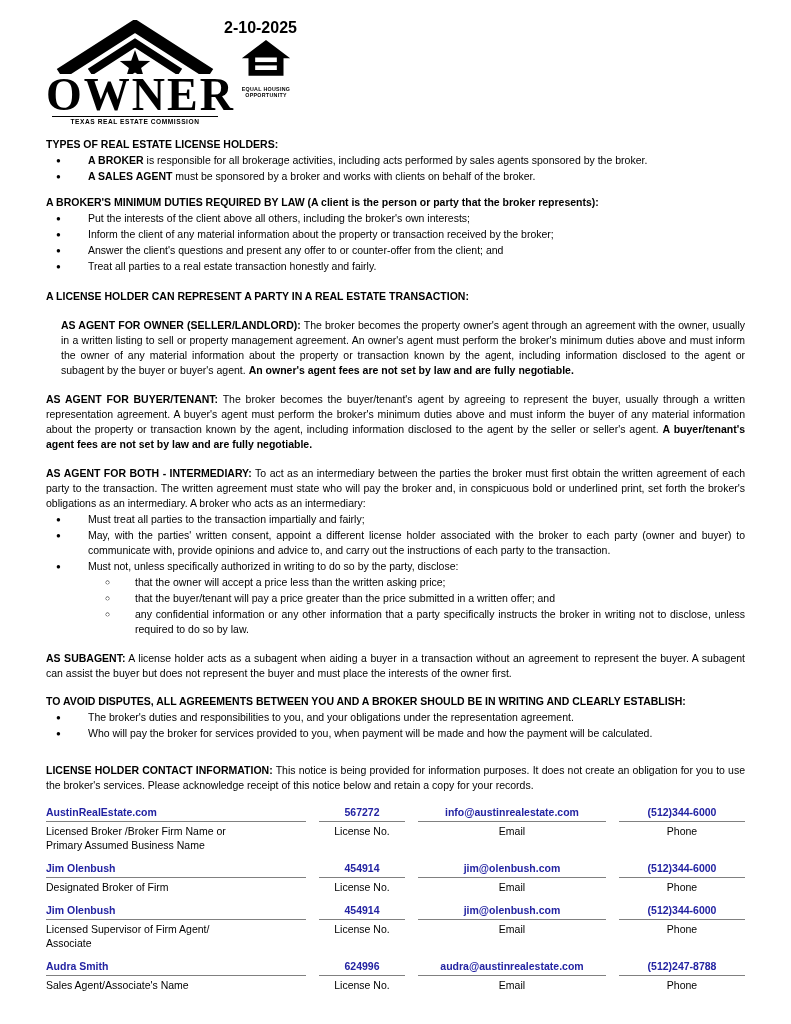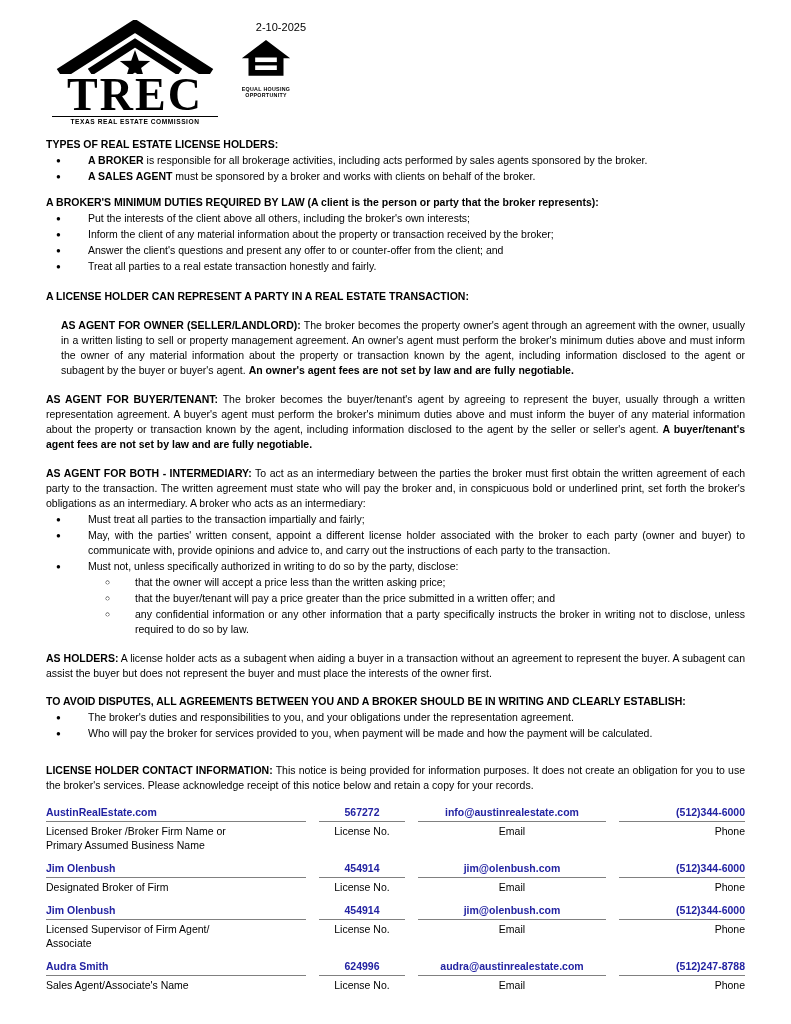--- a/index.html
+++ b/index.html
@@ -9,38 +9,38 @@
 
   
   .header{display:flex;align-items:flex-start;}
   .trec-block{width:178px;text-align:center;flex:none;}
   .trec-acronym{font-family:"Liberation Serif",serif;font-weight:bold;font-size:46px;line-height:38px;letter-spacing:2px;margin-top:-2px;}
   .trec-caption{font-size:6.6px;line-height:8px;font-weight:bold;letter-spacing:0.55px;border-top:1.5px solid #000;margin:2px 6px 0 6px;padding-top:1px;}
   .header-center{flex:1;padding:10px 6px 0 6px;}
   .title{font-family:"Liberation Serif",serif;font-weight:bold;font-size:20px;line-height:22px;text-align:center;}
   .subtitle{font-style:italic;font-size:12.2px;line-height:16px;text-align:center;margin-top:5px;}
   .header-right{width:84px;flex:none;text-align:center;}
-  .date{font-size:11px;line-height:15px;text-align:right;padding-right:2px;}
+  .date{font-size:16px;line-height:15px;text-align:left;padding-right:2px;font-weight:bold;}
   .eho-caption{font-size:5.3px;line-height:6px;font-weight:bold;letter-spacing:0.3px;margin-top:1px;}
 
   
   .h{font-weight:bold;margin-top:11px;}
   .para{margin:11px 0 0 0;text-align:justify;}
   .lead{font-weight:bold;}
   .bullet{display:flex;margin-top:1px;}
   .dot{width:42px;padding-left:10px;box-sizing:border-box;flex:none;font-size:8px;}
   .subdot{width:89px;padding-left:59px;box-sizing:border-box;flex:none;font-size:8.5px;}
   .btext{flex:1;text-align:justify;}
 
   
   .trow{display:flex;gap:13px;margin-top:9px;}
   .c1{width:260px;flex:none;}
   .c2{width:86px;flex:none;text-align:center;}
   .c3{width:188px;flex:none;text-align:center;}
-  .c4{flex:1;text-align:right;}
+  .c4{flex:1;text-align:center;}
   .val{color:#2323a2;font-weight:bold;border-bottom:1.2px solid #808080;padding-bottom:1px;min-height:14px;}
   .c1 .val{text-align:left;}
   .lbl{margin-top:2px;line-height:14px;}
   .c1 .lbl{max-width:196px;text-align:left;}
 
   
   .sig{display:flex;justify-content:center;margin-top:20px;}
   .sigline{border-bottom:1px solid #555;height:14px;}
   .sig-label{text-align:center;font-size:11px;margin-top:2px;}
   .sig-group1{width:310px;}
@@ -56,21 +56,21 @@
 <div class="page">
   <div class="inner">
 
     <div class="header">
       <div class="trec-block">
         <svg width="170" height="54" viewBox="0 0 170 54">
           <path d="M10,54 L85,6 L160,54" fill="none" stroke="#000" stroke-width="12"></path>
           <path d="M40,52 L85,23 L130,52" fill="none" stroke="#000" stroke-width="8"></path>
           <polygon points="85,30 88.8,40.8 100.2,41.1 91.1,48 94.4,58.9 85,52.4 75.6,58.9 78.9,48 69.8,41.1 81.2,40.8" fill="#000"></polygon>
         </svg>
-        <div class="trec-acronym">TREC</div>
+        <div class="trec-acronym">OWNER</div>
         <div class="trec-caption">TEXAS REAL ESTATE COMMISSION</div>
       </div>
       <div class="header-right">
         <div class="date">2-10-2025</div>
         <svg width="50" height="42" viewBox="0 0 60 50" style="margin-top:4px;">
           <path d="M30,1 L59,23 L51,23 L51,44 L9,44 L9,23 L1,23 Z" fill="#000"></path>
           <rect x="17" y="22" width="26" height="5.5" fill="#fff"></rect>
           <rect x="17" y="31.5" width="26" height="5.5" fill="#fff"></rect>
         </svg>
         <div class="eho-caption">EQUAL HOUSING OPPORTUNITY</div>
@@ -143,21 +143,21 @@
         <span class="subdot">○</span>
         <span class="btext">that the buyer/tenant will pay a price greater than the price submitted in a written offer; and</span>
       </div>
       <div class="bullet">
         <span class="subdot">○</span>
         <span class="btext">any confidential information or any other information that a party specifically instructs the broker in writing not to disclose, unless required to do so by law.</span>
       </div>
     </div>
 
     <p class="para" style="margin-top:14px;">
-      <span class="lead">AS HOLDERS:</span><span> A license holder acts as a subagent when aiding a buyer in a transaction without an agreement to represent the buyer. A subagent can assist the buyer but does not represent the buyer and must place the interests of the owner first.</span>
+      <span class="lead">AS SUBAGENT:</span><span> A license holder acts as a subagent when aiding a buyer in a transaction without an agreement to represent the buyer. A subagent can assist the buyer but does not represent the buyer and must place the interests of the owner first.</span>
     </p>
 
     <div>
       <div class="h" style="margin-top:13px;">TO AVOID DISPUTES, ALL AGREEMENTS BETWEEN YOU AND A BROKER SHOULD BE IN WRITING AND CLEARLY ESTABLISH:</div>
       <div class="bullet">
         <span class="dot">●</span>
         <span class="btext">The broker's duties and responsibilities to you, and your obligations under the representation agreement.</span>
       </div>
       <div class="bullet">
         <span class="dot">●</span>

